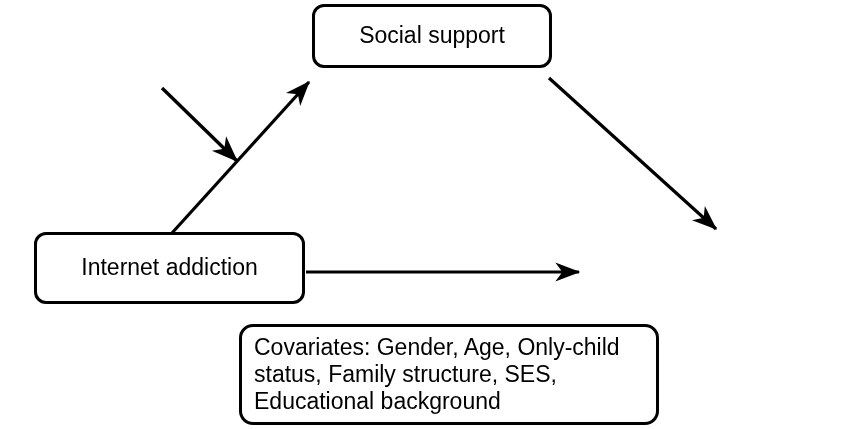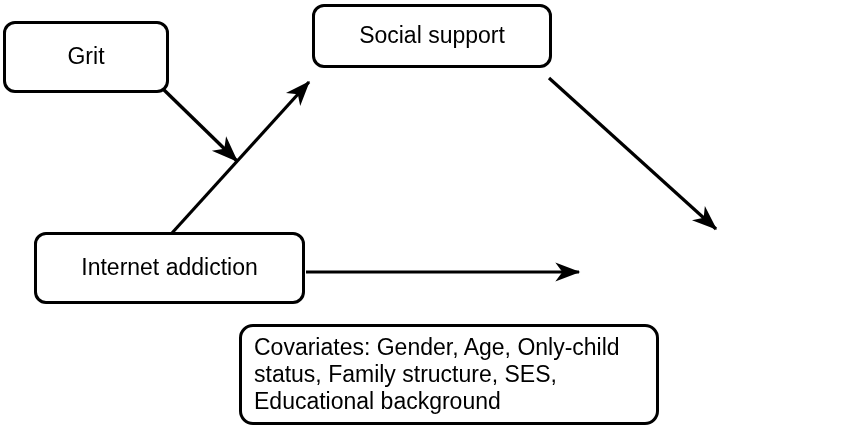--- a/index.html
+++ b/index.html
@@ -98,23 +98,20 @@
 
     <line x1="172" y1="233" x2="309" y2="82" stroke="#000000" stroke-width="3.2" marker-end="url(#arrow-head)"></line>
 
     <line x1="549" y1="78" x2="716" y2="229" stroke="#000000" stroke-width="3.2" marker-end="url(#arrow-head)"></line>
 
     <line x1="306" y1="272" x2="579" y2="272" stroke="#000000" stroke-width="3.2" marker-end="url(#arrow-head)"></line>
 
     <line x1="162" y1="88" x2="237" y2="161" stroke="#000000" stroke-width="3.4" marker-end="url(#arrow-head)"></line>
   </svg>
 
-  <div class="node-box" id="node-grit">
-    <span class="node-label">Grit</span>
-  </div>
 
   <div class="node-box" id="node-social-support">
     <span class="node-label">Social support</span>
   </div>
 
   <div class="node-box" id="node-internet-addiction">
     <span class="node-label">Internet addiction</span>
   </div>
 
 

